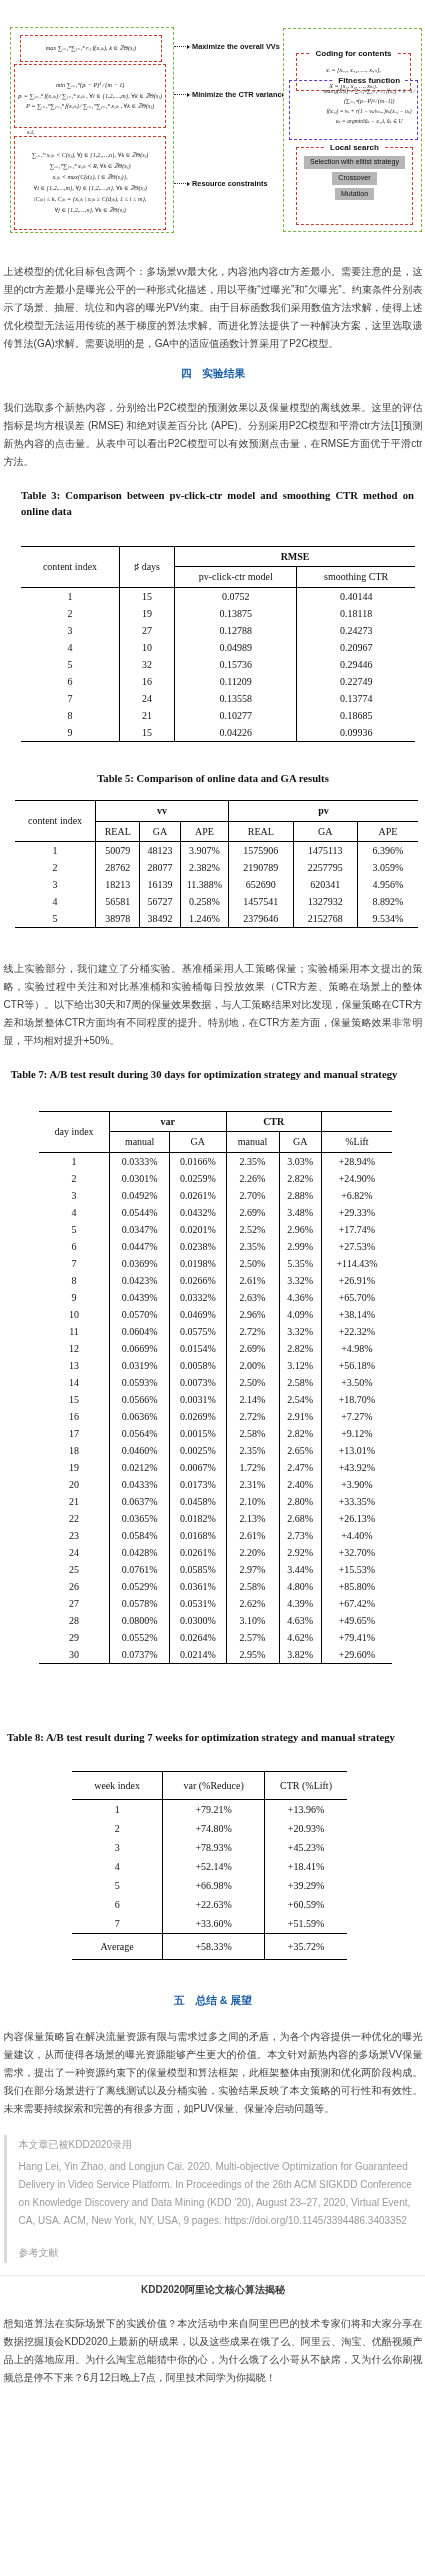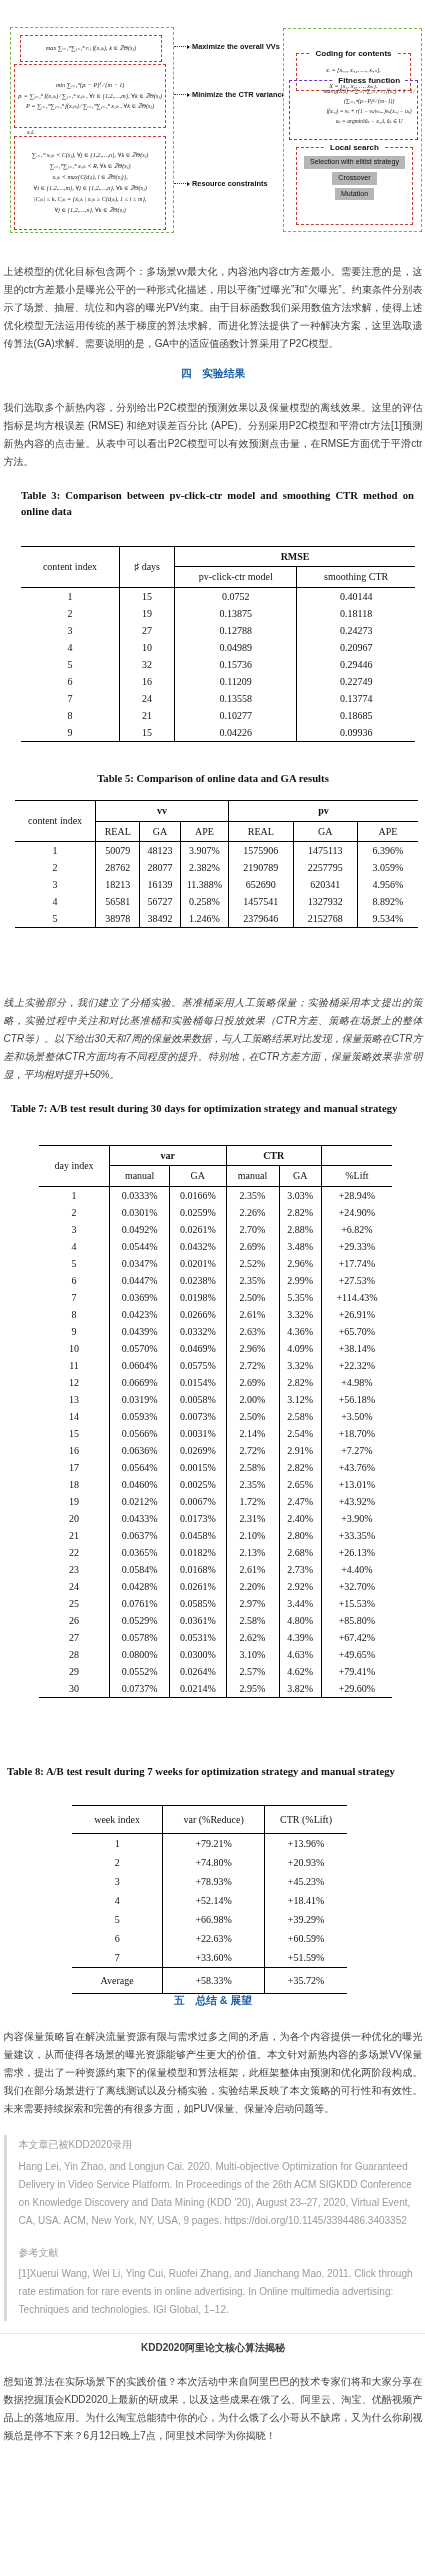--- a/index.html
+++ b/index.html
@@ -278,21 +278,21 @@
           <td class="vr">38978</td>
           <td class="vr">38492</td>
           <td class="vr">1.246%</td>
           <td class="vr">2379646</td>
           <td class="vr">2152768</td>
           <td>9.534%</td>
         </tr>
       </tbody>
   </table>
 
-  <p class="para" style="margin-top:66px;font-style:italic;">线上实验部分，我们建立了分桶实验。基准桶采用人工策略保量；实验桶采用本文提出的策略，实验过程中关注和对比基准桶和实验桶每日投放效果（CTR方差、策略在场景上的整体CTR等）。以下给出30天和7周的保量效果数据，与人工策略结果对比发现，保量策略在CTR方差和场景整体CTR方面均有不同程度的提升。特别地，在CTR方差方面，保量策略效果非常明显，平均相对提升+50%。</p>
+  <p class="para" style="margin-top:32px;">线上实验部分，我们建立了分桶实验。基准桶采用人工策略保量；实验桶采用本文提出的策略，实验过程中关注和对比基准桶和实验桶每日投放效果（CTR方差、策略在场景上的整体CTR等）。以下给出30天和7周的保量效果数据，与人工策略结果对比发现，保量策略在CTR方差和场景整体CTR方面均有不同程度的提升。特别地，在CTR方差方面，保量策略效果非常明显，平均相对提升+50%。</p>
 
   <p class="tcaption" style="margin:15.4px 12px 0 10.7px;">Table 7: A/B test result during 30 days for optimization strategy and manual strategy</p>
   <table id="table7" class="btable">
     <colgroup>
         <col style="width:20%">
         <col style="width:17%">
         <col style="width:16%">
         <col style="width:15%">
         <col style="width:12%">
         <col style="width:20%">
@@ -440,21 +440,21 @@
           <td class="vr">2.72%</td>
           <td class="vr">2.91%</td>
           <td>+7.27%</td>
         </tr>
         <tr>
           <td class="vr">17</td>
           <td class="vr">0.0564%</td>
           <td class="vr">0.0015%</td>
           <td class="vr">2.58%</td>
           <td class="vr">2.82%</td>
-          <td>+43.76%</td>
+          <td>+9.12%</td>
         </tr>
         <tr>
           <td class="vr">18</td>
           <td class="vr">0.0460%</td>
           <td class="vr">0.0025%</td>
           <td class="vr">2.35%</td>
           <td class="vr">2.65%</td>
           <td>+13.01%</td>
         </tr>
         <tr>
@@ -609,29 +609,28 @@
       </tbody>
     <tfoot>
       <tr>
         <td class="vr">Average</td>
         <td class="vr">+58.33%</td>
         <td>+35.72%</td>
       </tr>
     </tfoot>
   </table>
 
-  <h2 class="bluehead" style="">五　总结 &amp; 展望</h2>
+  <h2 class="bluehead" style="margin-top:34px;">五　总结 &amp; 展望</h2>
 
   <p class="para" style="margin-top:20px;">内容保量策略旨在解决流量资源有限与需求过多之间的矛盾，为各个内容提供一种优化的曝光量建议，从而使得各场景的曝光资源能够产生更大的价值。本文针对新热内容的多场景VV保量需求，提出了一种资源约束下的保量模型和算法框架，此框架整体由预测和优化两阶段构成。我们在部分场景进行了离线测试以及分桶实验，实验结果反映了本文策略的可行性和有效性。未来需要持续探索和完善的有很多方面，如PUV保量、保量冷启动问题等。</p>
 
   <blockquote class="quote">
     <p>本文章已被KDD2020录用</p>
     <p>Hang Lei, Yin Zhao, and Longjun Cai. 2020. Multi-objective Optimization for Guaranteed Delivery in Video Service Platform. In Proceedings of the 26th ACM SIGKDD Conference on Knowledge Discovery and Data Mining (KDD ’20), August 23–27, 2020, Virtual Event, CA, USA. ACM, New York, NY, USA, 9 pages. https://doi.org/10.1145/3394486.3403352</p>
     <p class="refs-title">参考文献</p>
-    <p>[1]Xuerui Wang, Wei Li, Ying Cui, Ruofei Zhang, and Jianchang Mao. 2011. Click through rate estimation for rare events in online advertising. In Online multimedia advertising: Techniques and technologies. IGI Global, 1–12.</p>
   </blockquote>
 
   <hr class="divider">
 
   <h3 class="blackhead" style="margin-top:7.1px;">KDD2020阿里论文核心算法揭秘</h3>
 
   <p class="para" style="margin-top:18px;">想知道算法在实际场景下的实践价值？本次活动中来自阿里巴巴的技术专家们将和大家分享在数据挖掘顶会KDD2020上最新的研成果，以及这些成果在饿了么、阿里云、淘宝、优酷视频产品上的落地应用。为什么淘宝总能猜中你的心，为什么饿了么小哥从不缺席，又为什么你刷视频总是停不下来？6月12日晚上7点，阿里技术同学为你揭晓！</p>
 
 </div>
 

